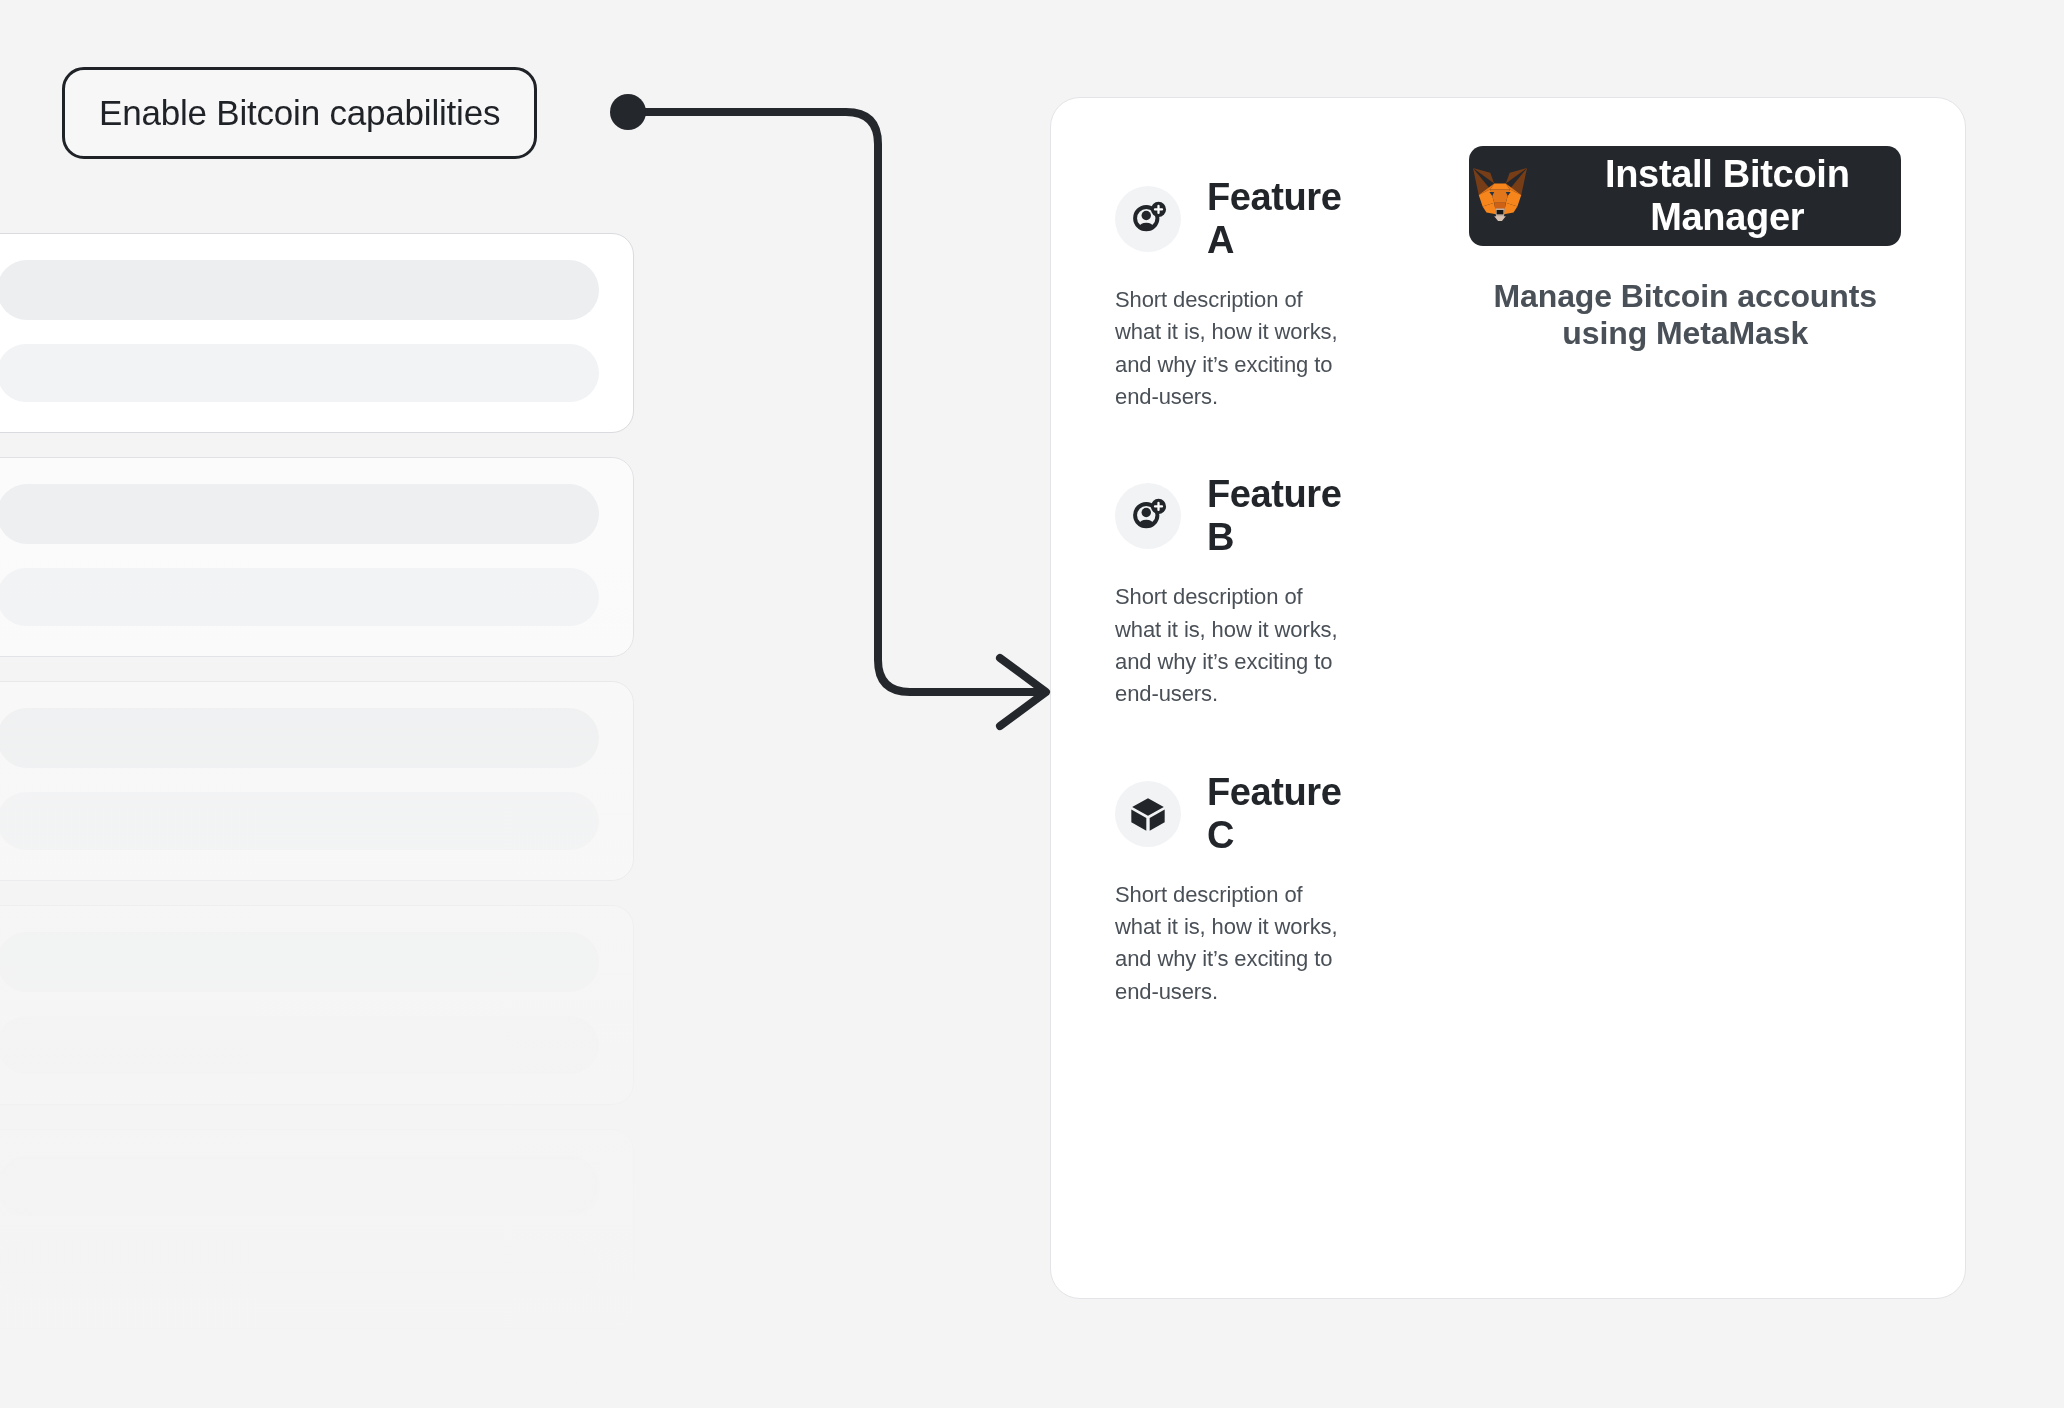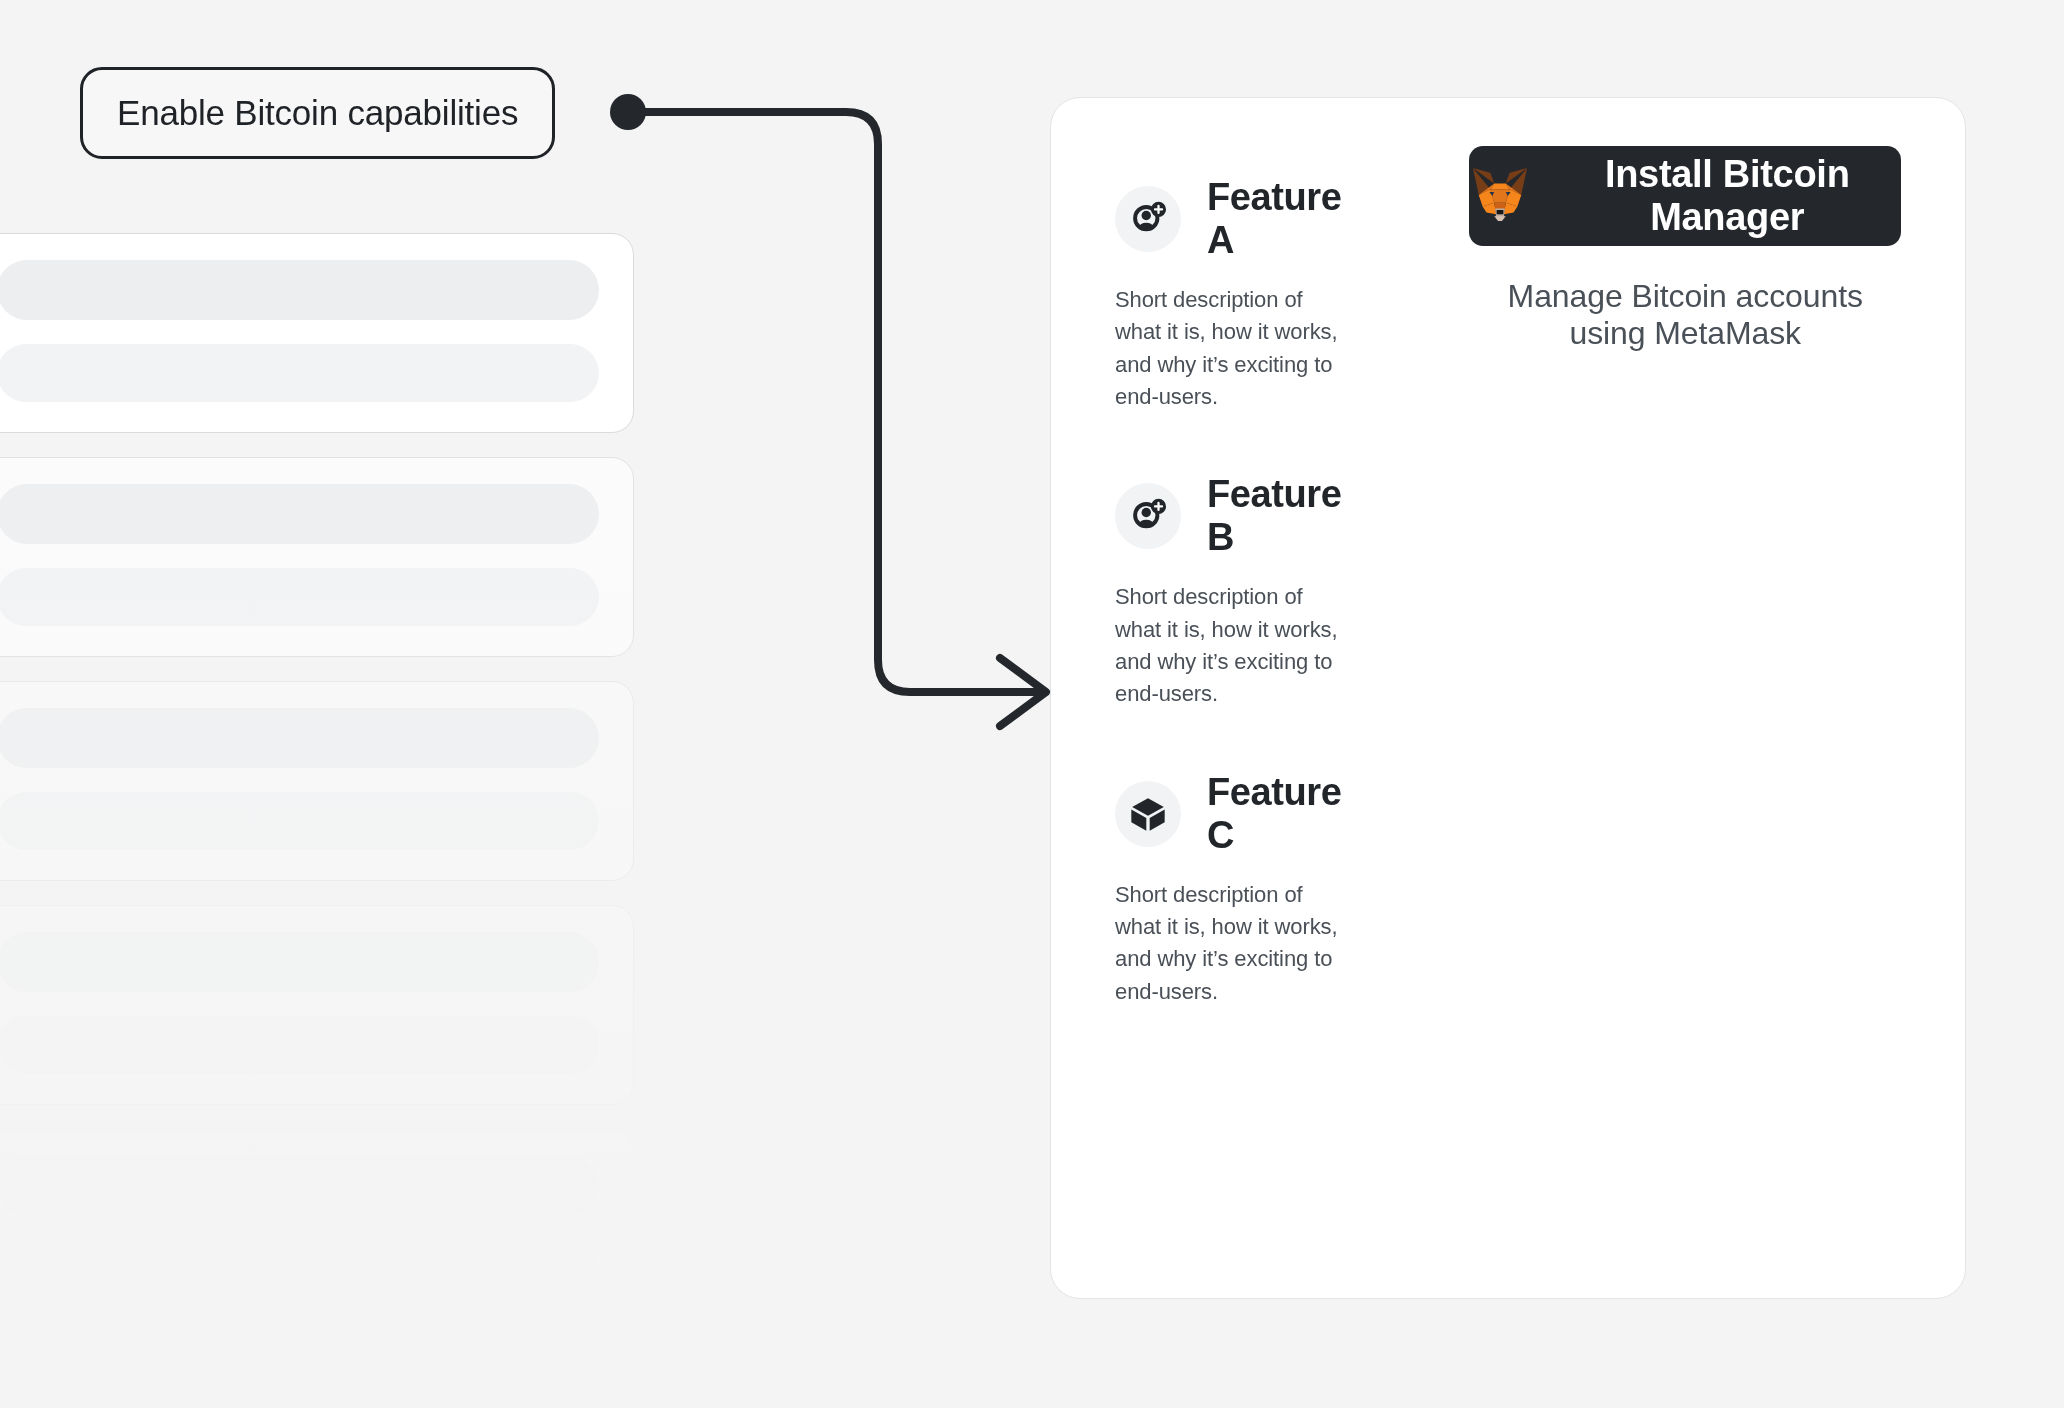--- a/index.html
+++ b/index.html
@@ -61,21 +61,21 @@
         rgba(244,244,244,0) 0%,
         rgba(244,244,244,0) 38%,
         rgba(244,244,244,0.35) 62%,
         rgba(244,244,244,0.72) 82%,
         rgba(244,244,244,0.92) 100%);
   }
 
   
   .callout {
     position: absolute;
-    left: 80px;
+    left: 62px;
     top: 67px;
     height: 92px;
     padding: 0 34px;
     display: flex;
     align-items: center;
     background: #f7f7f7;
     border: 3px solid #1f2226;
     border-radius: 22px;
     z-index: 6;
   }
@@ -184,20 +184,21 @@
     color: #ffffff;
     letter-spacing: -0.3px;
   }
 
   .footer-note {
     margin-top: 32px;
     text-align: center;
     font-size: 32px;
     color: #4a5057;
     letter-spacing: -0.1px;
+    font-weight: bold;
   }
 </style>
 </head>
 <body>
 
 <div class="skeleton-column">
   <div class="skeleton-card s1">
     <div class="skeleton-bar wide"></div>
     <div class="skeleton-bar narrow"></div>
   </div>

